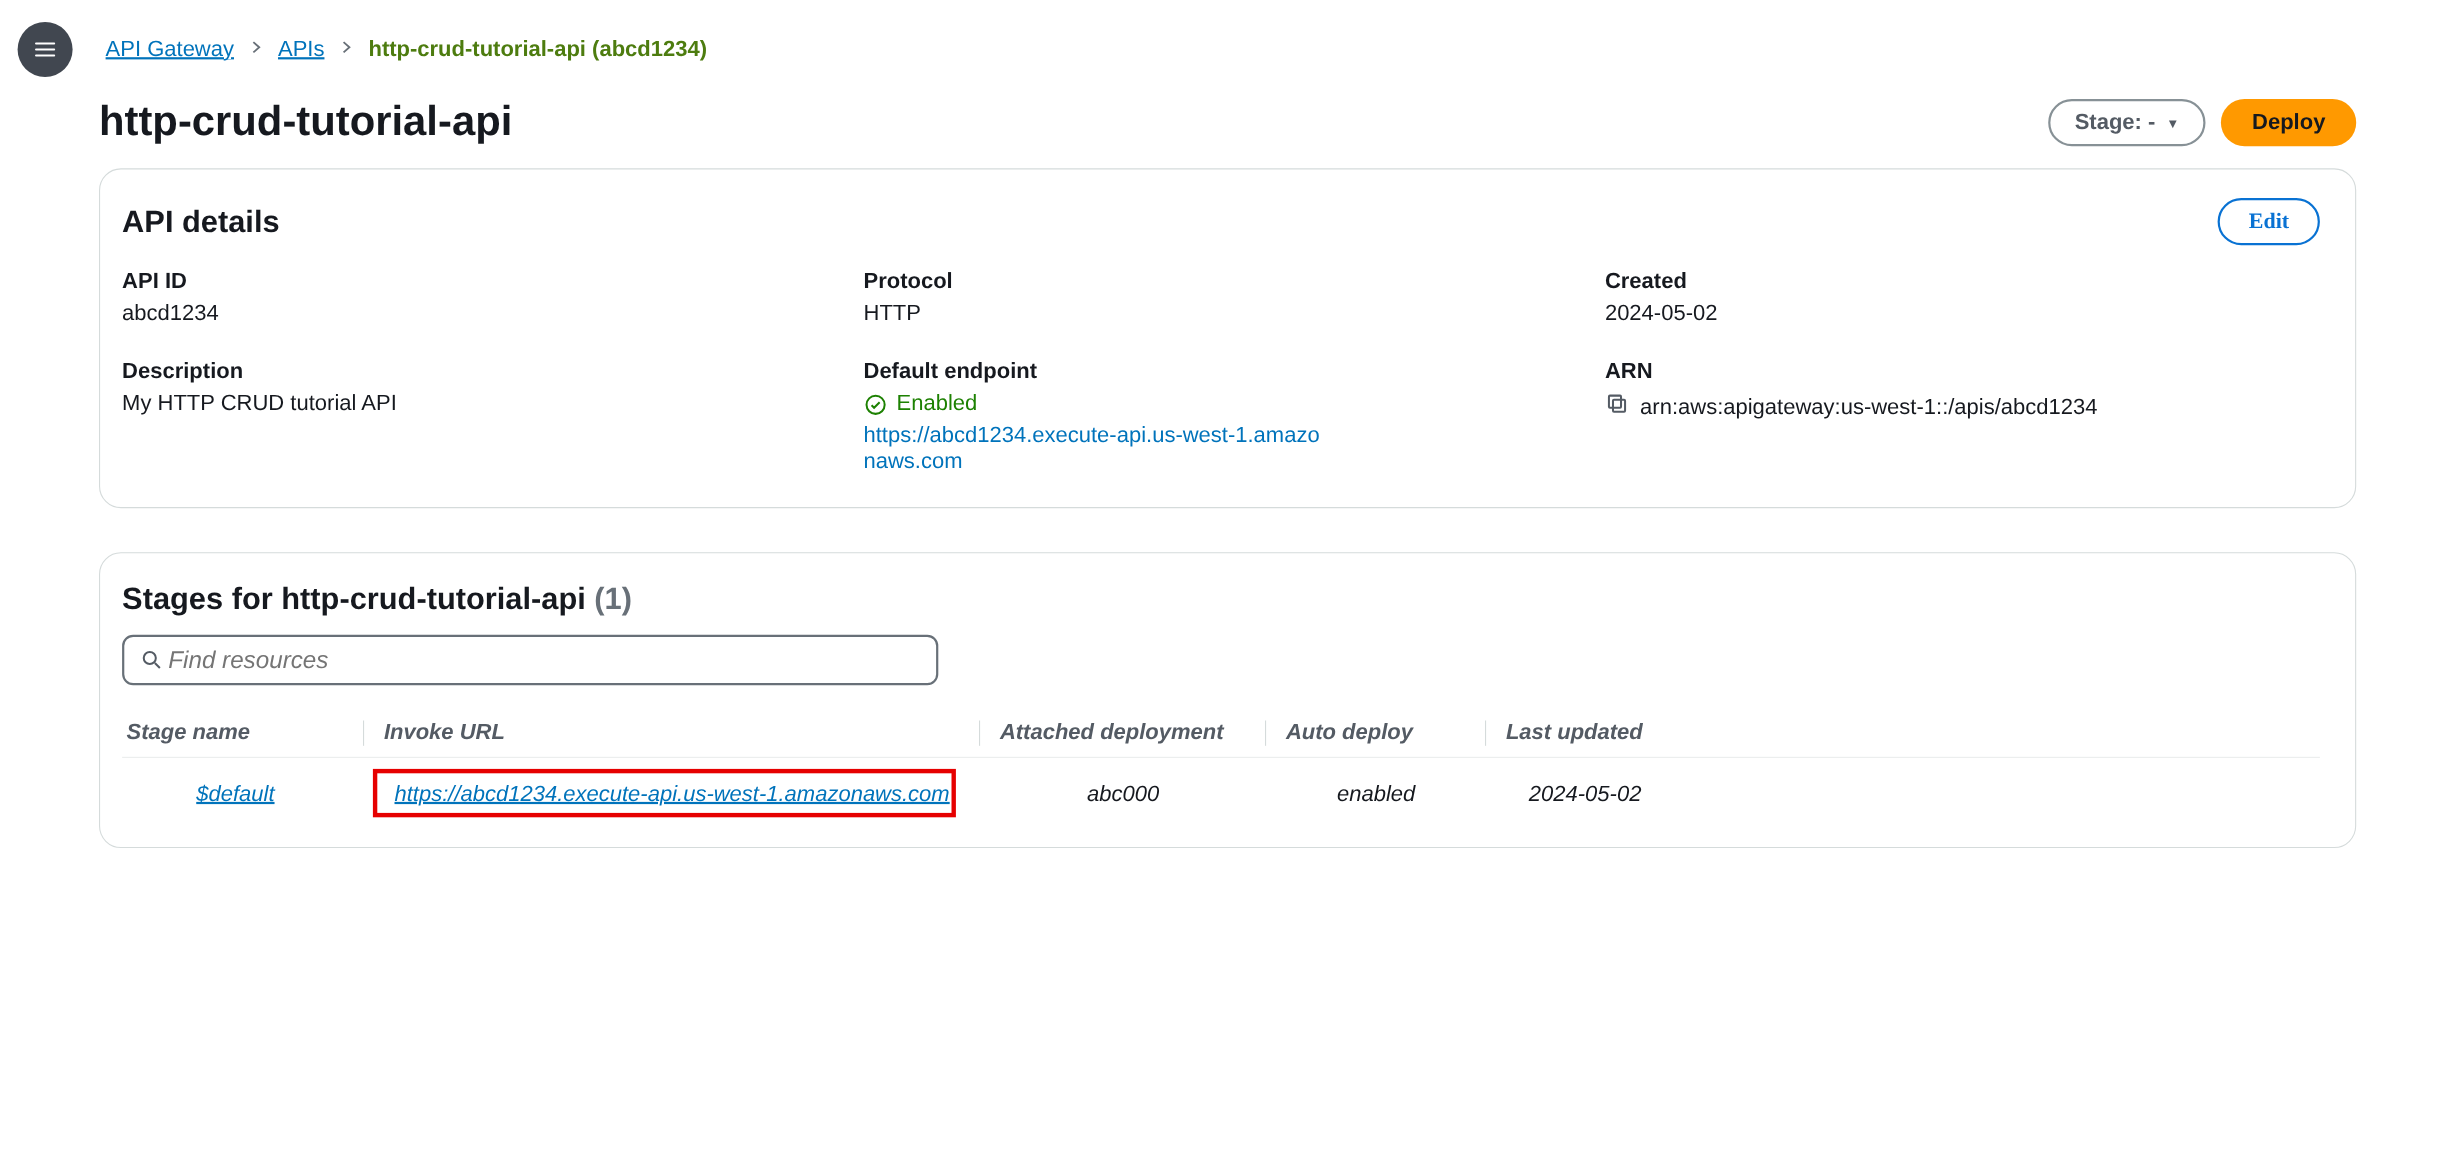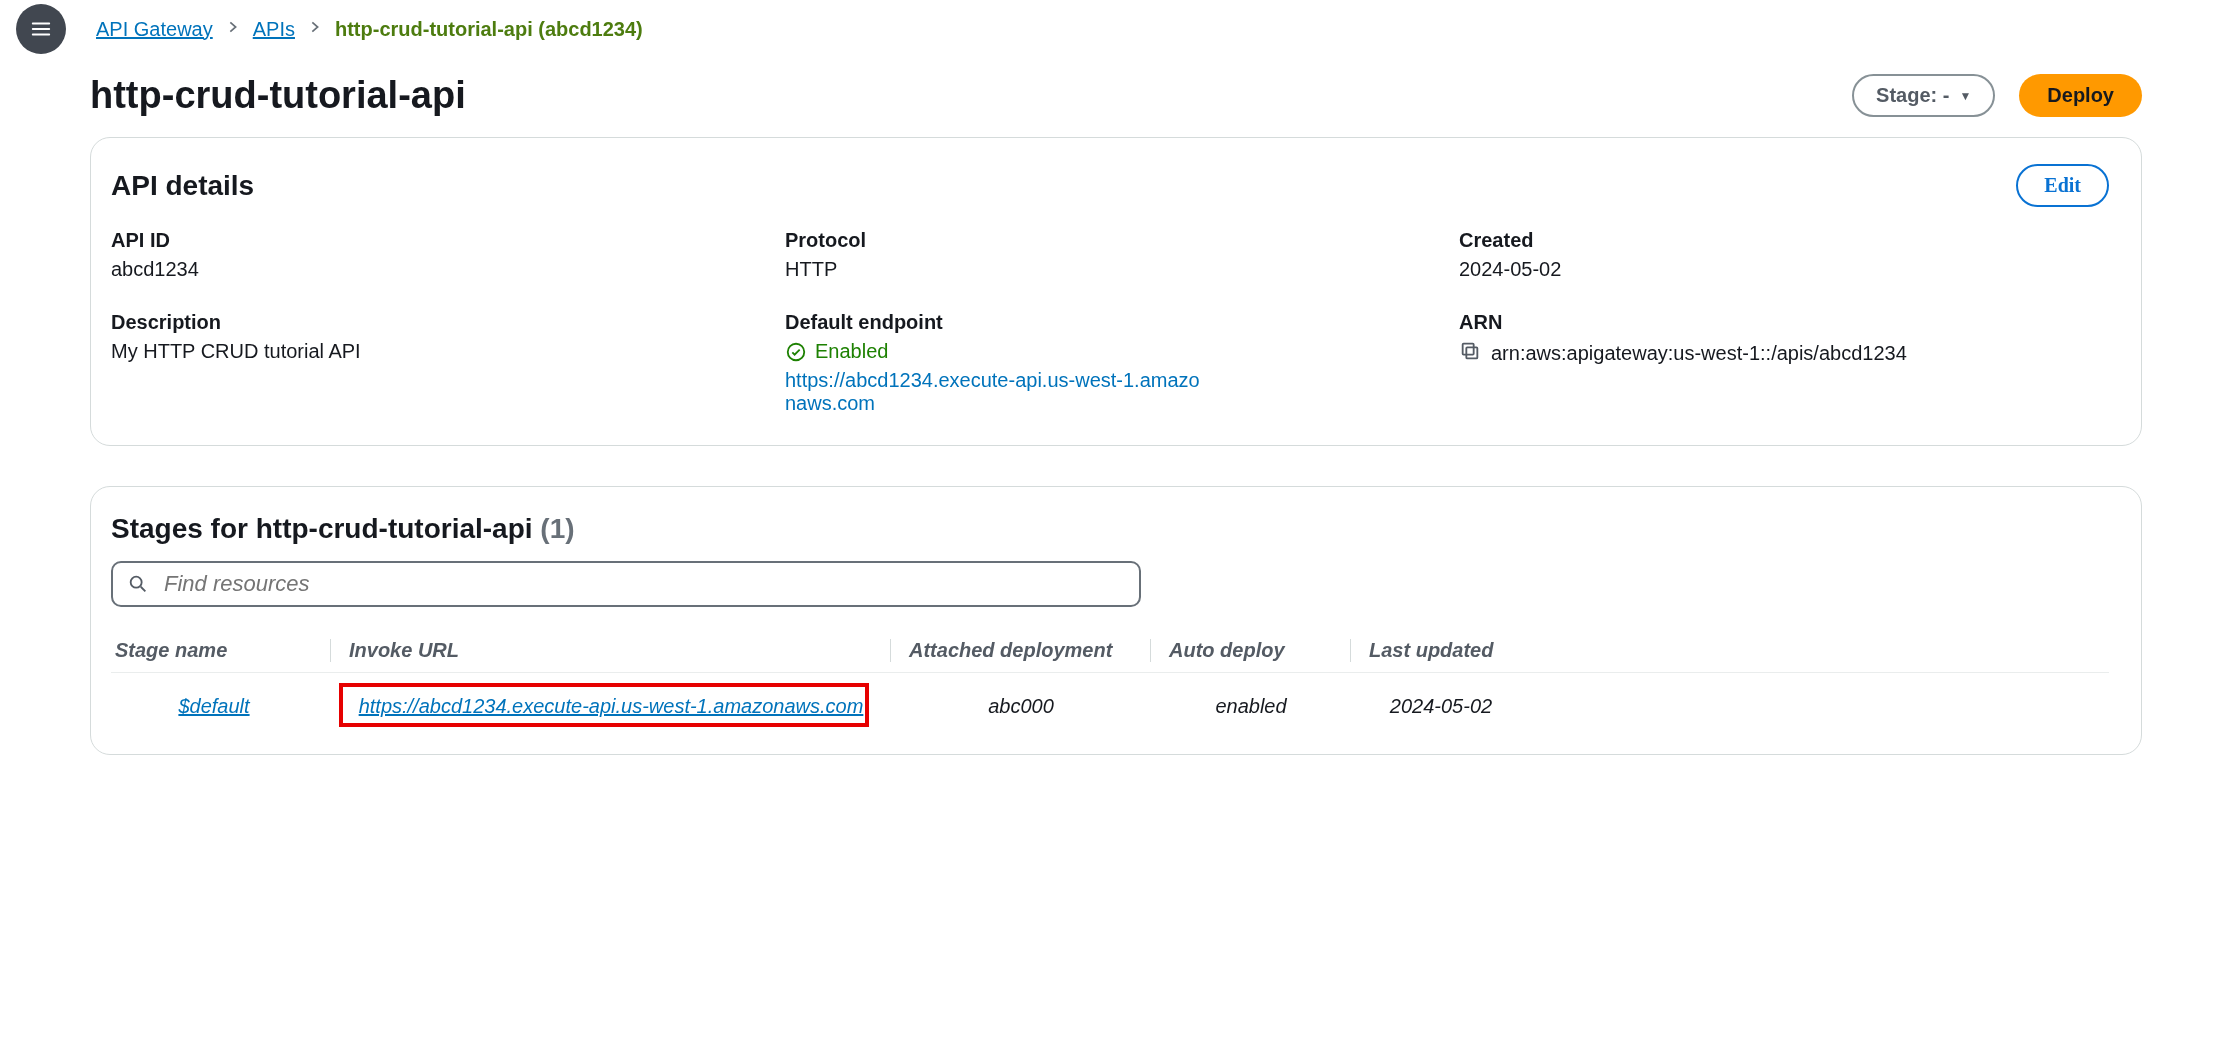--- a/index.html
+++ b/index.html
@@ -9,21 +9,21 @@
     color: #16191f;
     font-size: 14px;
   }
   .root { width: 2232px; }
 
   
   .topbar {
     display: flex;
     align-items: center;
     gap: 14px;
-    padding: 4px 16px 8px 16px;
+    padding: 20px 16px 8px 16px;
   }
   .hamburger {
     width: 50px; height: 50px;
     border-radius: 50%;
     background: #414750;
     display: flex; align-items: center; justify-content: center;
     cursor: pointer;
   }
   .hamburger svg { width: 22px; height: 22px; }
   .breadcrumb {
@@ -34,21 +34,21 @@
   .breadcrumb a { color: #0073bb; text-decoration: underline; cursor: pointer; }
   .breadcrumb .chev { color: #687078; font-size: 18px; }
   .breadcrumb .current { color: #4d7c0f; font-weight: 700; }
 
   
   .header-row {
     display: flex; align-items: center; justify-content: space-between;
     padding: 12px 90px 20px 90px;
   }
   .header-title { font-size: 38px; font-weight: 700; }
-  .header-actions { display: flex; gap: 24px; align-items: center; }
+  .header-actions { display: flex; gap: 14px; align-items: center; }
   .stage-select {
     border: 2px solid #879196;
     border-radius: 22px;
     padding: 8px 22px;
     font-size: 20px; font-weight: 700;
     color: #545b64;
     display: flex; align-items: center; gap: 10px;
     cursor: pointer;
     background: #fff;
   }
@@ -96,25 +96,25 @@
   .field-label { font-size: 20px; font-weight: 700; margin-bottom: 6px; }
   .field-value { font-size: 20px; }
   .enabled-row { display: flex; align-items: center; gap: 8px; color: #1d8102; font-size: 20px; }
   .enabled-row svg { width: 22px; height: 22px; }
   .endpoint-link { color: #0073bb; font-size: 20px; display:block; max-width: 420px; word-break: break-all; margin-top: 6px; cursor: pointer; }
   .arn-row { display: flex; align-items: center; gap: 10px; font-size: 20px; }
   .copy-icon { color: #545b64; cursor: pointer; }
 
   
   .search-wrap {
-    display: flex; align-items: center; gap: 15px;
+    display: flex; align-items: center; gap: 4px;
     border: 2px solid #687078;
     border-radius: 10px;
     padding: 8px 14px;
-    width: 1030px;
+    width: 742px;
     margin-bottom: 22px;
   }
   .search-wrap svg { width: 22px; height: 22px; color: #545b64; }
   .search-input {
     border: none; outline: none;
     font-size: 22px; font-style: italic;
     color: #687078;
     flex: 1;
     background: transparent;
   }

